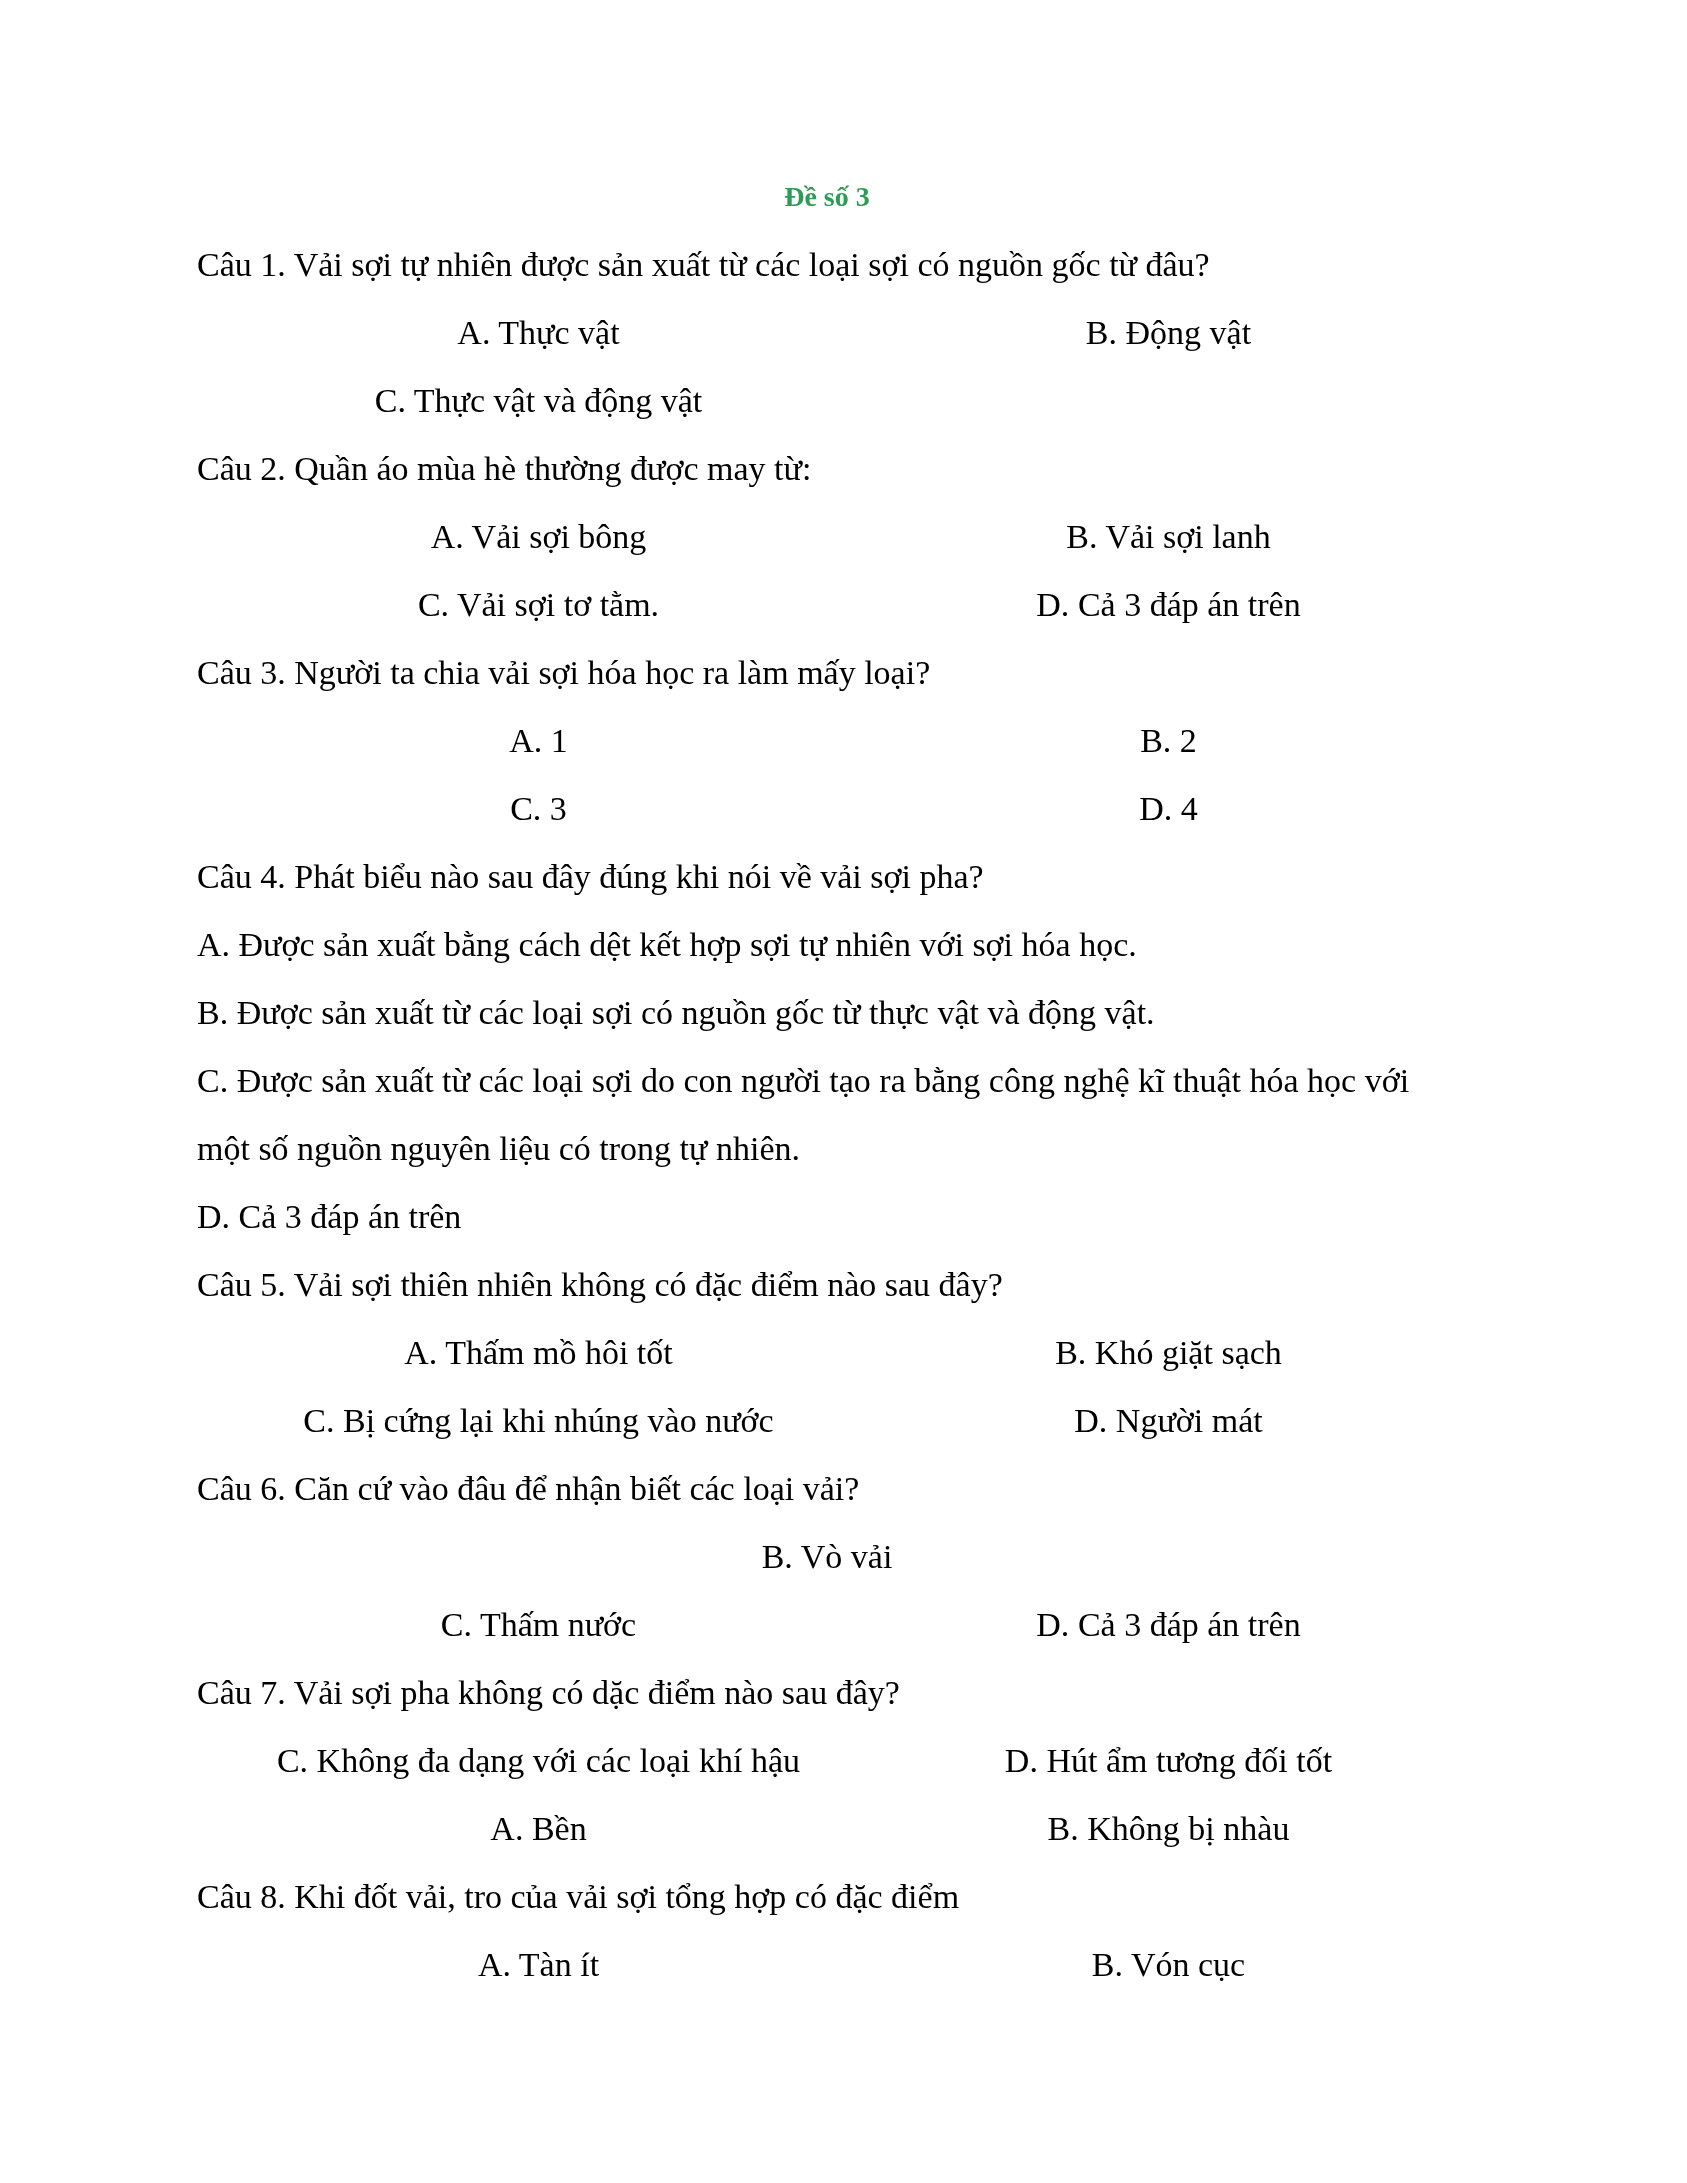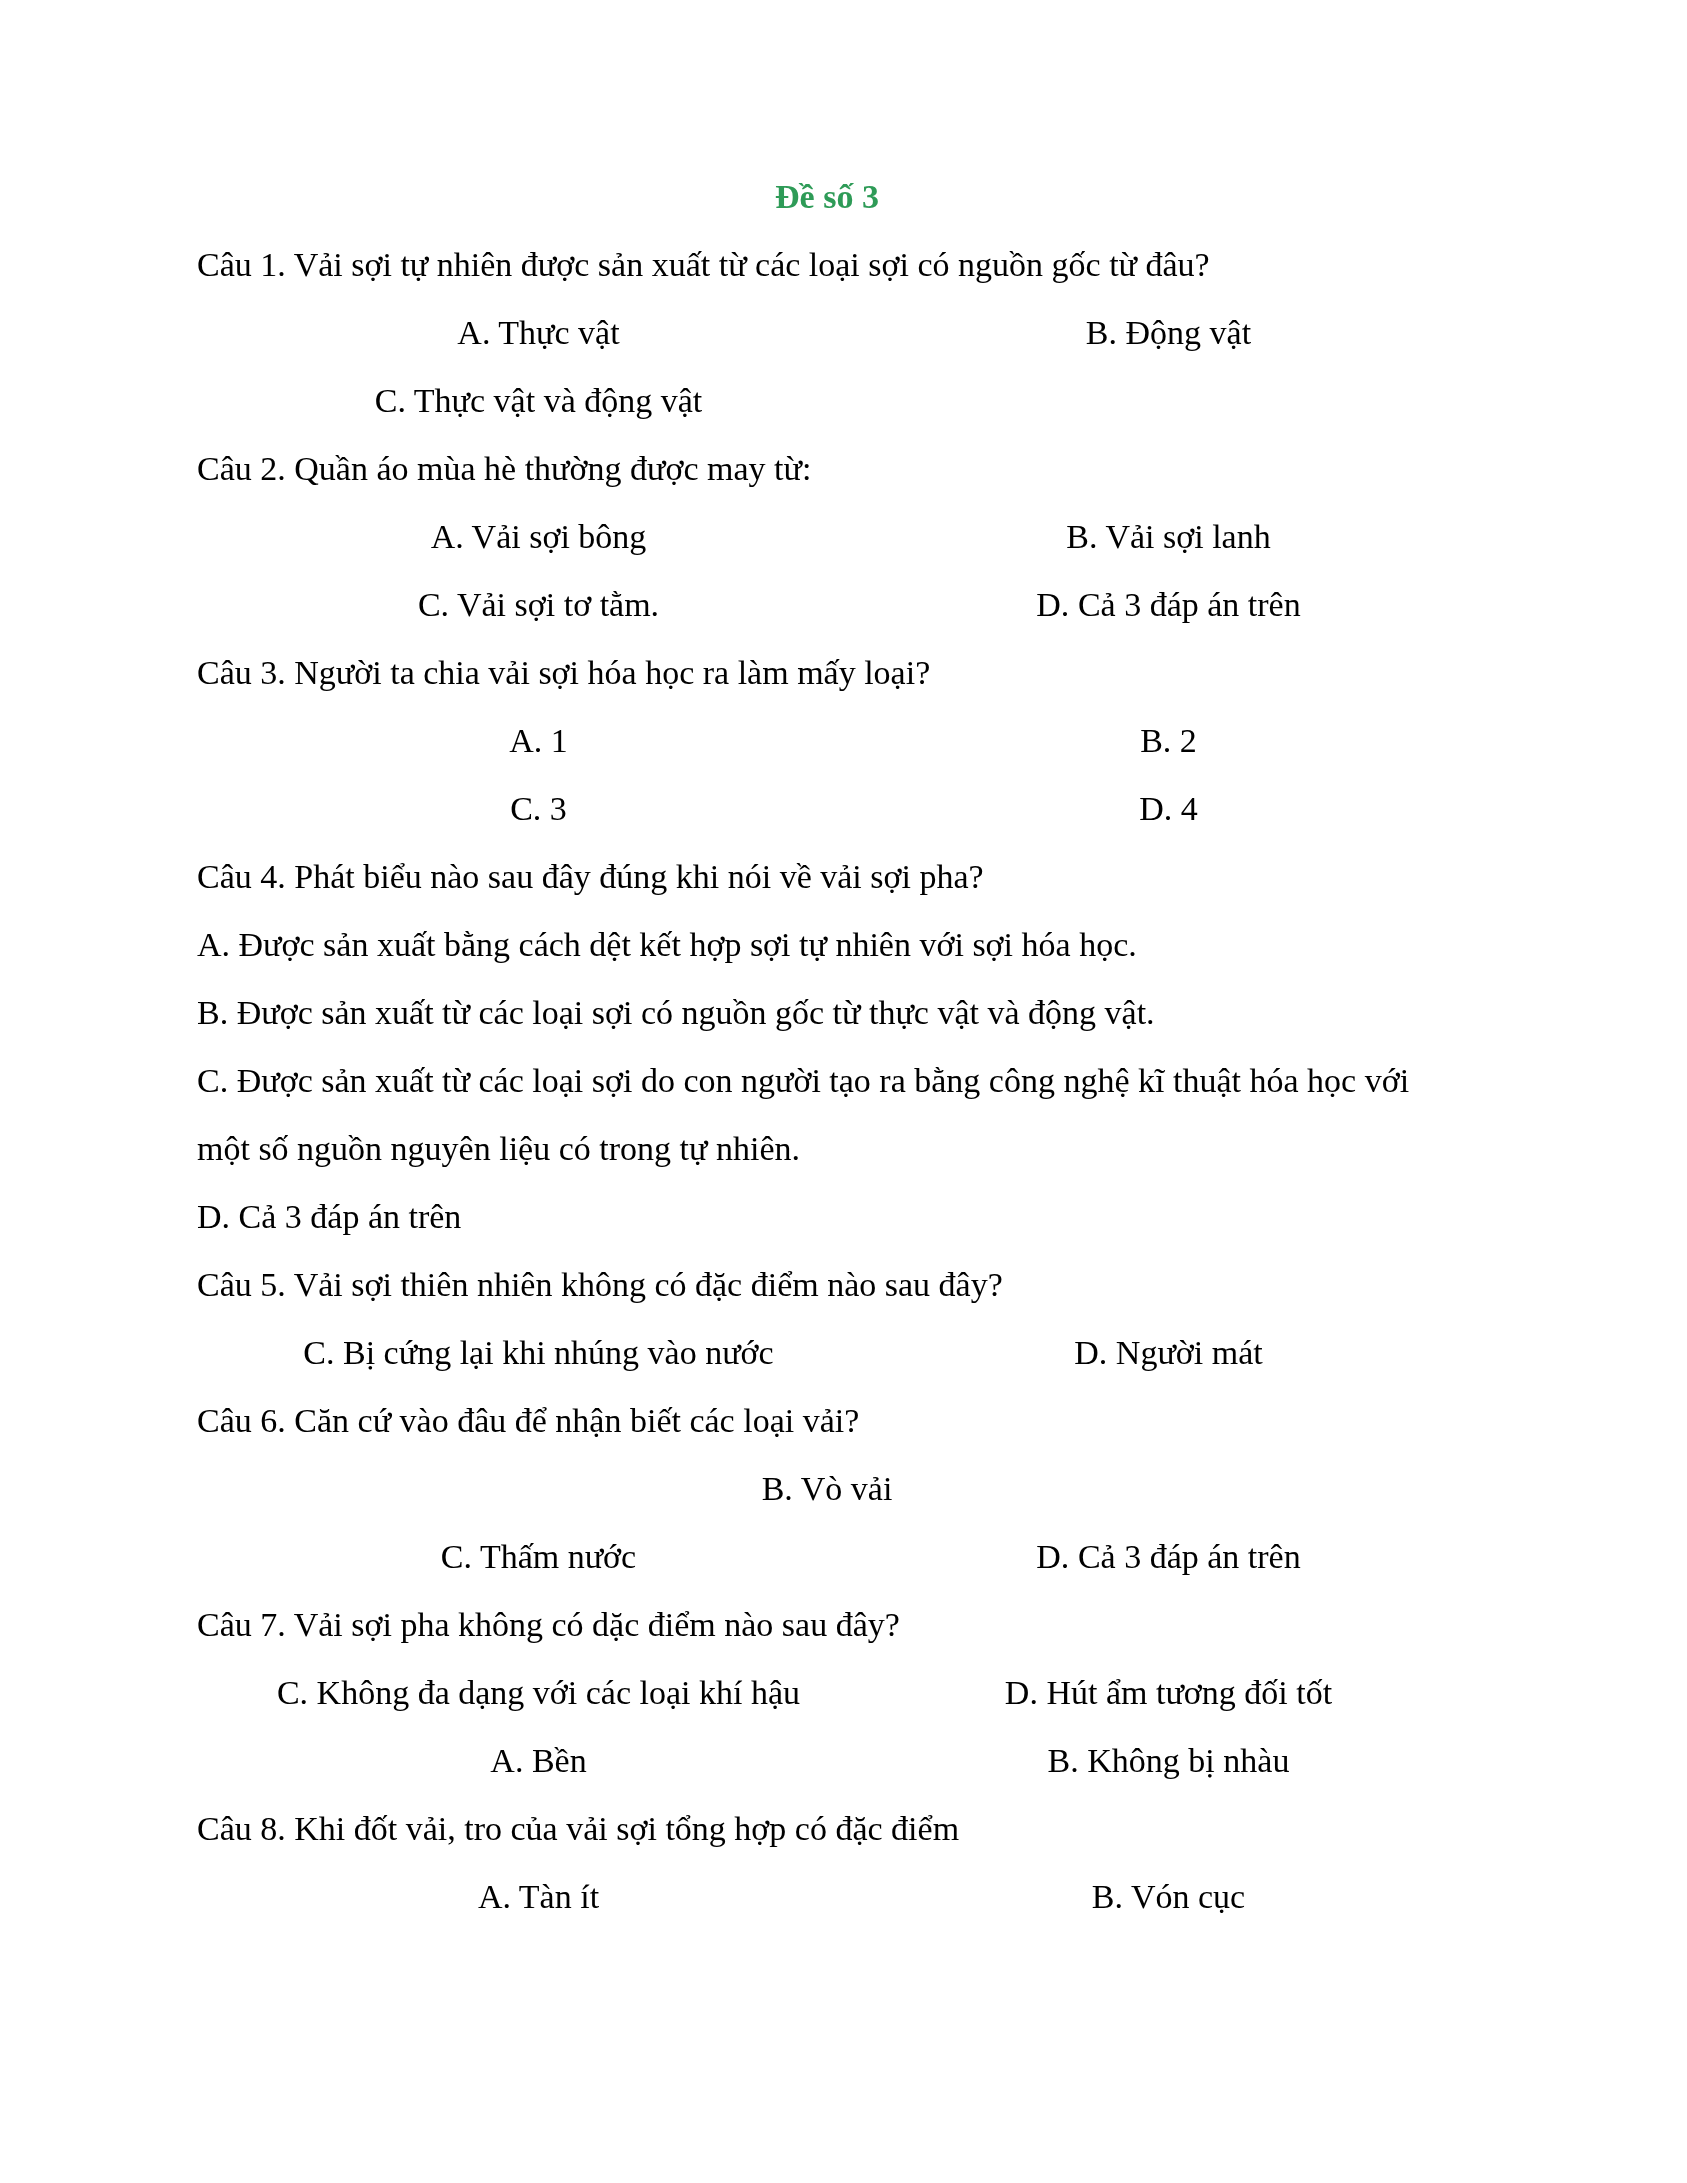--- a/index.html
+++ b/index.html
@@ -18,21 +18,21 @@
   }
   .page {
     box-sizing: border-box;
     width: 1687px;
     height: 2183px;
     padding: 163px 230px 0 197px;
   }
   .doc-title {
     text-align: center;
     font-weight: bold;
-    font-size: 34px;
+    font-size: 28px;
     line-height: 68px;
   }
   .q-line {
     line-height: 68px;
   }
   .q-label {
     font-weight: normal;
   }
   .opt-row {
     display: flex;
@@ -92,20 +92,24 @@
       <div class="q-block">
         <div class="q-line"><span class="q-label">Câu 4.</span> <span>Phát biểu nào sau đây đúng khi nói về vải sợi pha?</span></div>
         <div class="opt-full"><span>A.</span> <span>Được sản xuất bằng cách dệt kết hợp sợi tự nhiên với sợi hóa học.</span></div>
         <div class="opt-full"><span>B.</span> <span>Được sản xuất từ các loại sợi có nguồn gốc từ thực vật và động vật.</span></div>
         <div class="opt-full"><span>C.</span> <span>Được sản xuất từ các loại sợi do con người tạo ra bằng công nghệ kĩ thuật hóa học với một số nguồn nguyên liệu có trong tự nhiên.</span></div>
         <div class="opt-full"><span>D.</span> <span>Cả 3 đáp án trên</span></div>
       </div>
       <div class="q-block">
         <div class="q-line"><span class="q-label">Câu 5.</span> <span>Vải sợi thiên nhiên không có đặc điểm nào sau đây?</span></div>
         <div class="opt-row">
+          <div class="opt-cell-left"><span>A.</span> <span>Thấm mồ hôi tốt</span></div>
+          <div class="opt-cell-right"><span>B.</span> <span>Khó giặt sạch</span></div>
+        </div>
+        <div class="opt-row">
           <div class="opt-cell-left"><span>C.</span> <span>Bị cứng lại khi nhúng vào nước</span></div>
           <div class="opt-cell-right"><span>D.</span> <span>Người mát</span></div>
         </div>
       </div>
       <div class="q-block">
         <div class="q-line"><span class="q-label">Câu 6.</span> <span>Căn cứ vào đâu để nhận biết các loại vải?</span></div>
         <div class="opt-row">
           <div class="opt-cell-right"><span>B.</span> <span>Vò vải</span></div>
         </div>
         <div class="opt-row">

